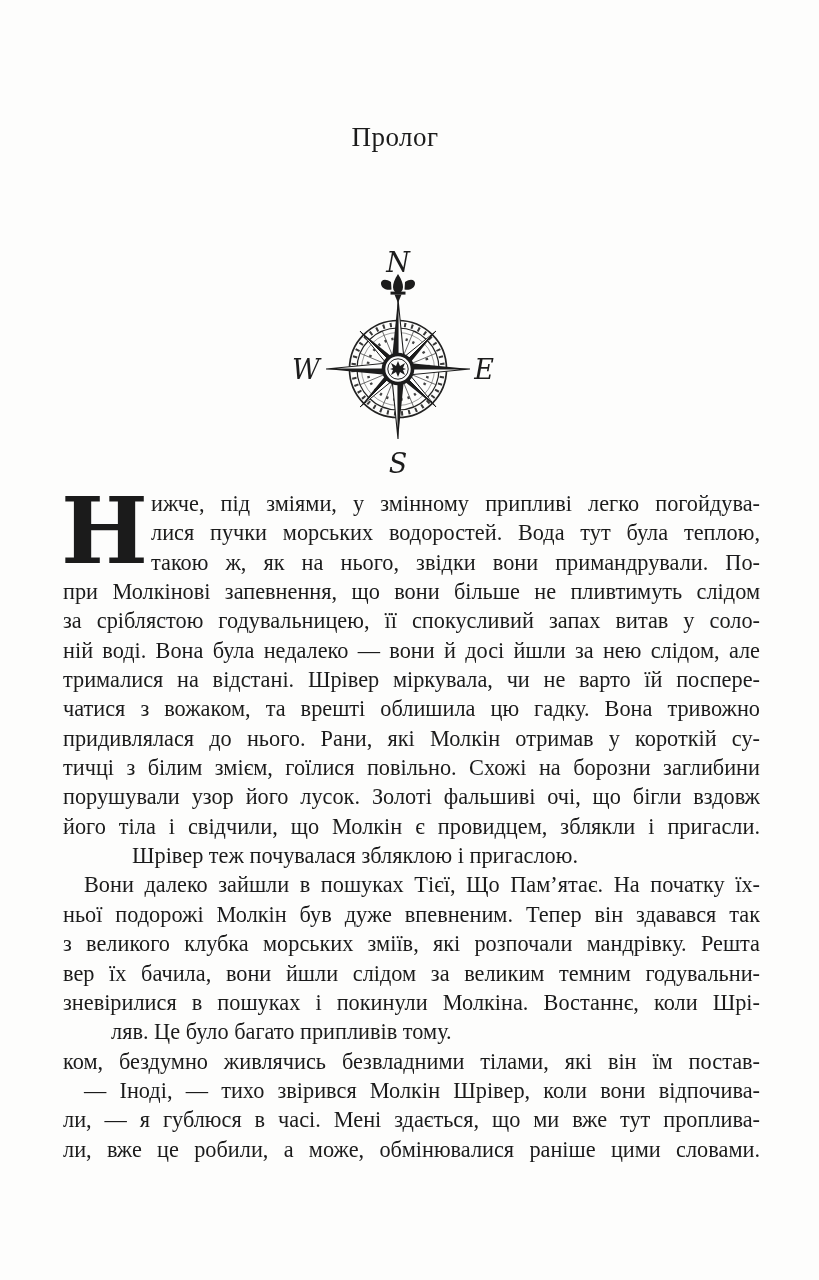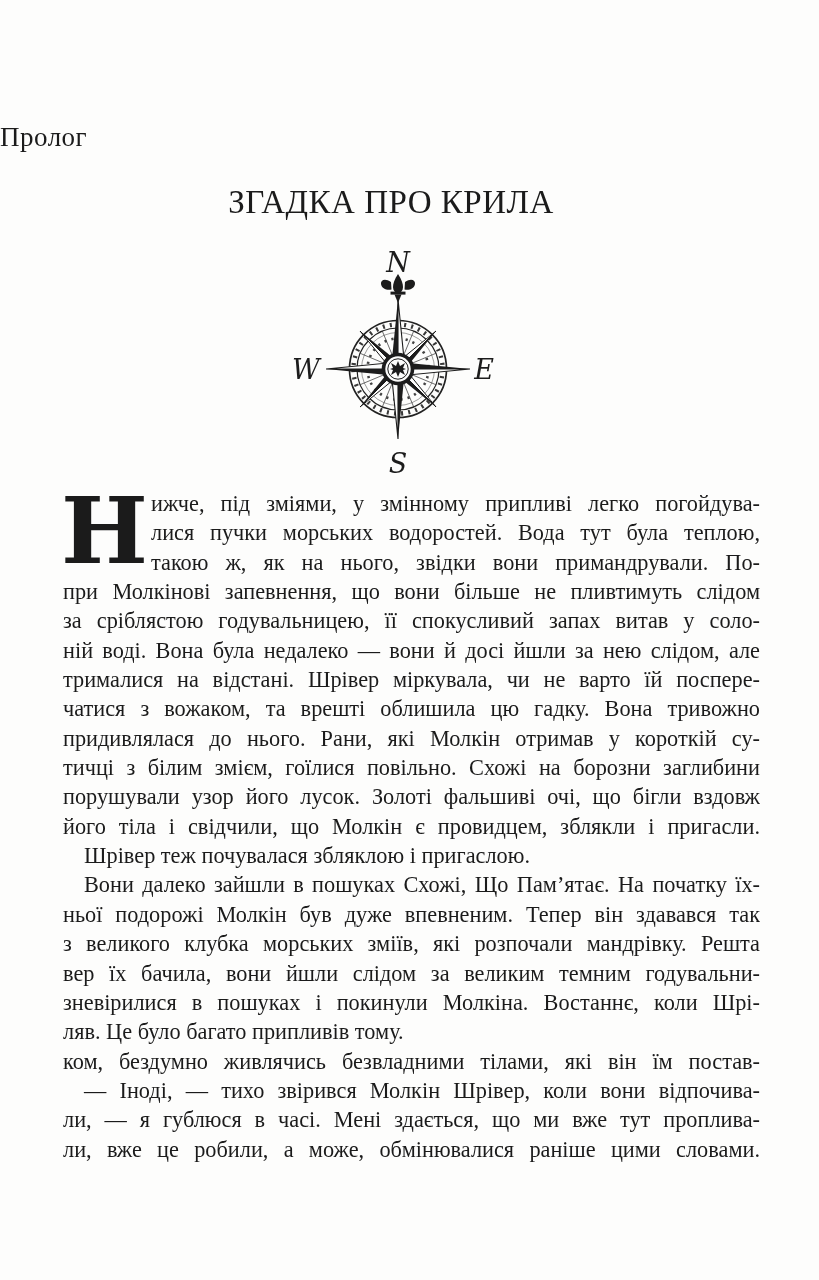--- a/index.html
+++ b/index.html
@@ -10,21 +10,21 @@
     background: #fdfdfc;
     color: #1b1b1b;
     font-family: "Liberation Serif", serif;
     overflow: hidden;
   }
   .prologue {
     position: absolute;
     top: 122px;
     left: 0;
     width: 790px;
-    text-align: left;
+    text-align: center;
     font-size: 27px;
     letter-spacing: 0.5px;
   }
   .chapter-title {
     position: absolute;
     top: 184px;
     left: 0;
     width: 782px;
     text-align: center;
     font-size: 33px;
@@ -55,41 +55,40 @@
     line-height: 29.35px;
     overflow: hidden;
     text-align: justify;
     text-align-last: justify;
     white-space: nowrap;
   }
   
   .l { white-space: normal; }
   .cut { margin-left: 88px; }
   .ind { padding-left: 21px; }
-  .end { text-align-last: left; }
+  .end { text-align-last: left; margin-left: 48px; }
   .dropcap {
     position: absolute;
     left: -2px;
     top: 0px;
     width: 118px;
     font-family: "DejaVu Serif", serif;
     font-weight: 700;
     font-size: 92px;
     line-height: 84px;
     letter-spacing: -2px;
   }
 </style>
 </head>
 <body>
 
 <div class="page">
 
   <div class="prologue">Пролог</div>
 
-  <div class="chapter-title">ЗГАДКА ПРО КРИЛА</div>
 
   <svg class="compass" viewBox="0 0 234 232" xmlns="http://www.w3.org/2000/svg">
 
     <circle cx="115" cy="123" r="48.5" fill="none" stroke="#222" stroke-width="1.7"></circle>
     <circle cx="115" cy="123" r="41" fill="none" stroke="#222" stroke-width="1.2"></circle>
     <circle cx="115" cy="123" r="44.6" fill="none" stroke="#222" stroke-width="4.4" stroke-dasharray="2 5.2" opacity="0.9"></circle>
     <circle cx="115" cy="123" r="36.5" fill="none" stroke="#333" stroke-width="0.8" opacity="0.6"></circle>
     <circle cx="115" cy="123" r="30.5" fill="none" stroke="#222" stroke-width="2.6" stroke-dasharray="2.2 5" opacity="0.85"></circle>
 
     <g stroke="#333" stroke-width="0.9" opacity="0.8">
@@ -153,21 +152,21 @@
     <div class="l">при Молкінові запевнення, що вони більше не пливтимуть слідом</div>
     <div class="l">за сріблястою годувальницею, її спокусливий запах витав у соло-</div>
     <div class="l">ній воді. Вона була недалеко — вони й досі йшли за нею слідом, але</div>
     <div class="l">трималися на відстані. Шрівер міркувала, чи не варто їй поспере-</div>
     <div class="l">чатися з вожаком, та врешті облишила цю гадку. Вона тривожно</div>
     <div class="l">придивлялася до нього. Рани, які Молкін отримав у короткій су-</div>
     <div class="l">тичці з білим змієм, гоїлися повільно. Схожі на борозни заглибини</div>
     <div class="l">порушували узор його лусок. Золоті фальшиві очі, що бігли вздовж</div>
     <div class="l">його тіла і свідчили, що Молкін є провидцем, зблякли і пригасли.</div>
     <div class="l ind end">Шрівер теж почувалася збляклою і пригаслою.</div>
-    <div class="l ind">Вони далеко зайшли в пошуках Схожі, Що Пам’ятає. На початку їх-</div>
+    <div class="l ind">Вони далеко зайшли в пошуках Тієї, Що Пам’ятає. На початку їх-</div>
     <div class="l">ньої подорожі Молкін був дуже впевненим. Тепер він здавався так</div>
     <div class="l">з великого клубка морських зміїв, які розпочали мандрівку. Решта</div>
     <div class="l">вер їх бачила, вони йшли слідом за великим темним годувальни-</div>
     <div class="l">зневірилися в пошуках і покинули Молкіна. Востаннє, коли Шрі-</div>
     <div class="l end">ляв. Це було багато припливів тому.</div>
     <div class="l">ком, бездумно живлячись безвладними тілами, які він їм постав-</div>
     <div class="l ind">— Іноді, — тихо звірився Молкін Шрівер, коли вони відпочива-</div>
     <div class="l">ли, — я гублюся в часі. Мені здається, що ми вже тут проплива-</div>
     <div class="l">ли, вже це робили, а може, обмінювалися раніше цими словами.</div>
   </div>

